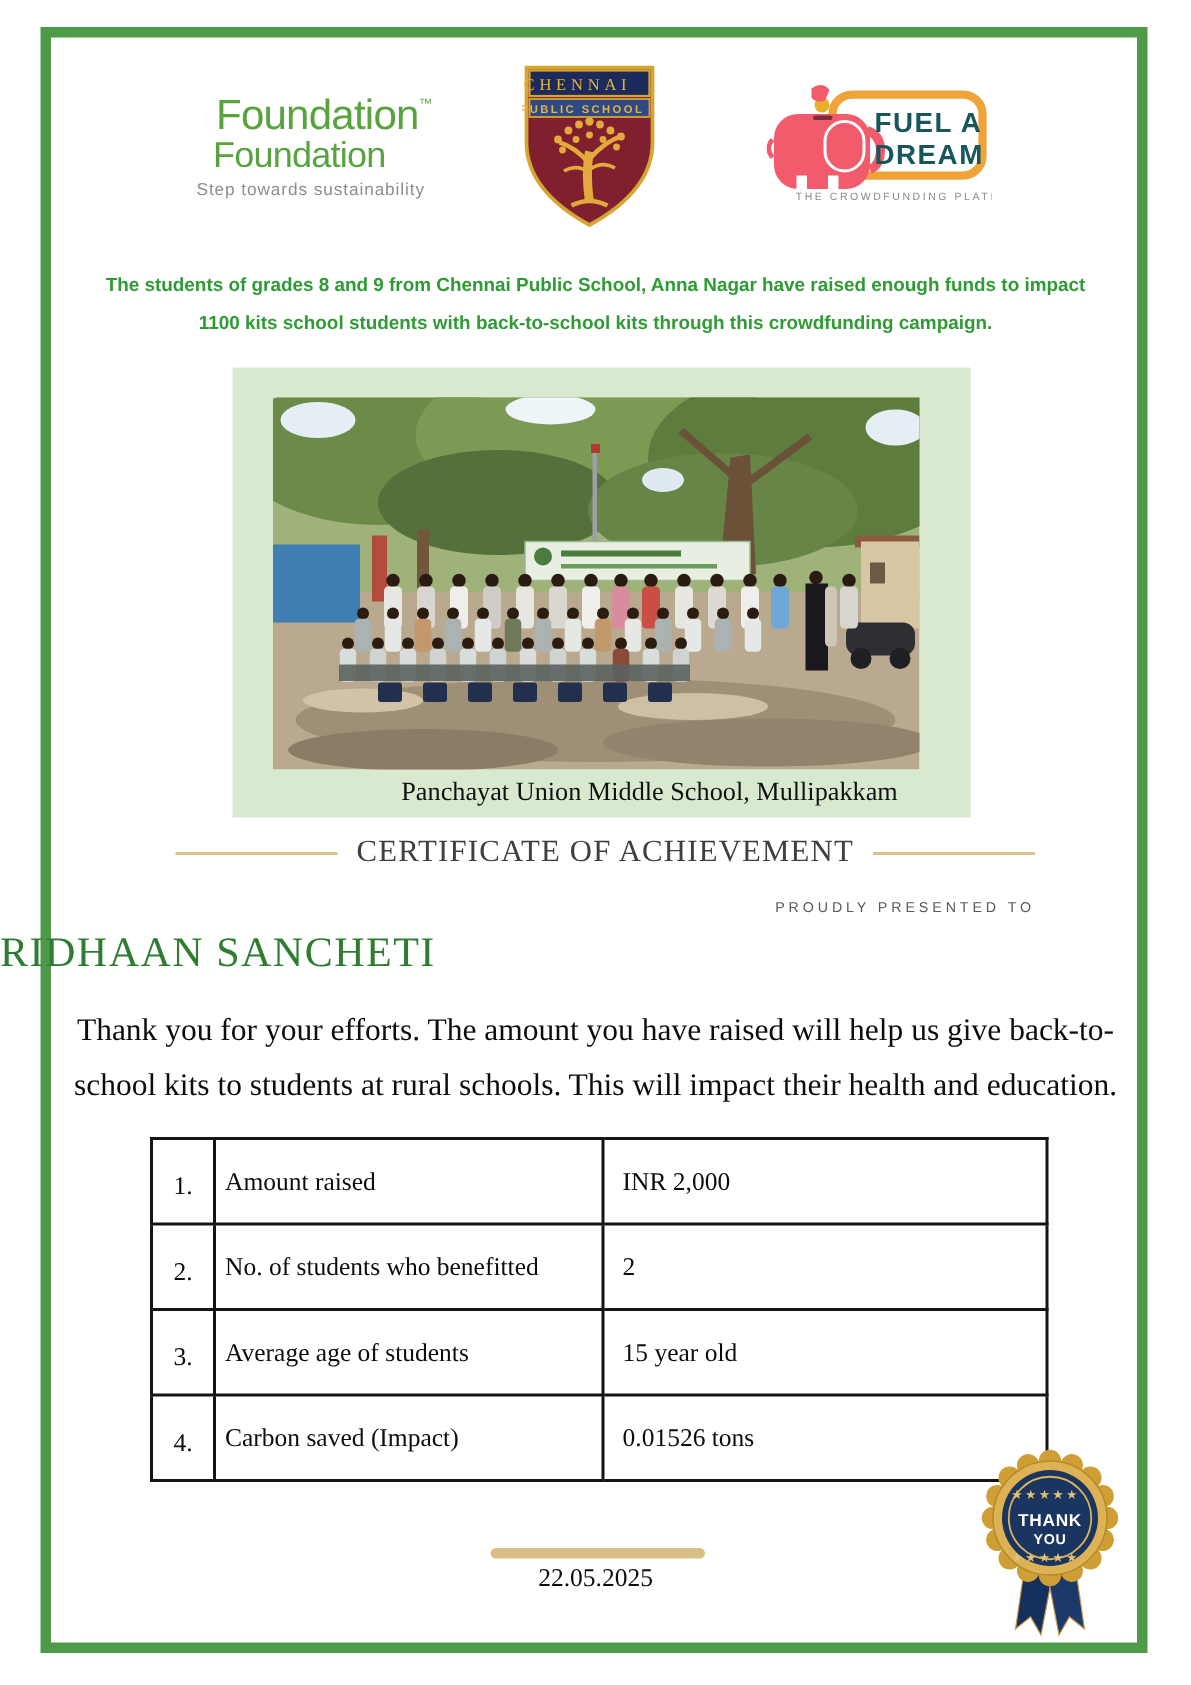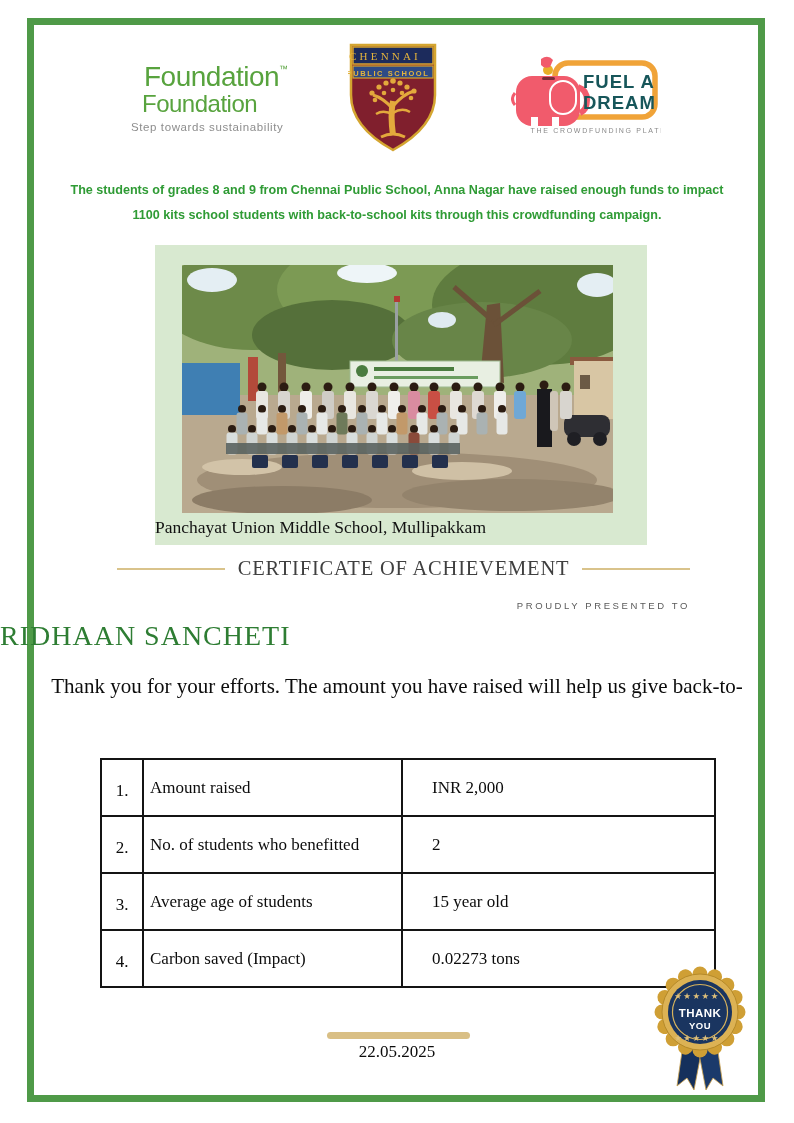--- a/index.html
+++ b/index.html
@@ -17,21 +17,21 @@
 
   
   .statement{left:34px;top:178px;width:726px;text-align:center;
              font-family:"Liberation Sans",sans-serif;font-weight:bold;
              font-size:12.6px;line-height:25px;color:#2f9b35;}
   .statement span{display:block;white-space:nowrap;}
 
   
   .panel{left:155px;top:245px;width:492px;height:300px;background:#d8e9d0;}
   .photo{left:182px;top:265px;width:431px;height:248px;display:block;}
-  .caption{left:155px;top:517px;width:492px;font-size:17.5px;color:#111;}
+  .caption{left:155px;top:517px;width:492px;text-align:center;font-size:17.5px;color:#111;padding-left:32px;}
 
   
   .heading-row{left:117px;top:557px;width:573px;display:flex;align-items:center;gap:13px;}
   .heading-row .rule{flex:1;height:2px;background:#d9c38b;}
   .heading-row .heading{font-size:20.5px;letter-spacing:0.8px;color:#3f3f3f;white-space:nowrap;}
 
   .presented{left:0;top:600px;width:690px;text-align:right;
              font-family:"Liberation Sans",sans-serif;font-size:9.5px;
              letter-spacing:2.6px;color:#5a5a5a;}
   .recipient{left:0;top:620px;width:794px;font-size:28px;
@@ -40,21 +40,21 @@
   .message{left:32px;top:668px;width:730px;text-align:center;font-size:21px;
            line-height:37px;color:#0c0c0c;}
   .message span{display:block;white-space:nowrap;}
 
   
   .info-table{left:100px;top:758px;border-collapse:collapse;}
   .info-table td{border:2px solid #141414;height:46px;vertical-align:middle;
                  font-size:17px;color:#0c0c0c;}
   .info-table .c-num{width:38px;text-align:center;padding-top:8px;}
   .info-table .c-label{width:250px;padding-left:6px;}
-  .info-table .c-value{width:281px;padding-left:29px;}
+  .info-table .c-value{width:281px;padding-left:12px;}
 
   
   .gold-bar{left:327px;top:1032px;width:143px;height:7px;border-radius:4px;background:#d9bf85;}
   .date{left:297px;top:1042px;width:200px;text-align:center;font-size:17px;color:#0c0c0c;}
   .badge{left:650px;top:954px;width:100px;height:142px;display:block;}
 </style>
 </head>
 <body>
 
 <div class="page">
@@ -232,20 +232,21 @@
     <div class="rule"></div>
     <div class="heading">CERTIFICATE OF ACHIEVEMENT</div>
     <div class="rule"></div>
   </div>
 
   <div class="abs presented">PROUDLY PRESENTED TO</div>
   <div class="abs recipient">RIDHAAN SANCHETI</div>
 
   <div class="abs message">
     <span>Thank you for your efforts. The amount you have raised will help us give back-to-</span>
+    <span>school kits to students at rural schools. This will impact their health and education.</span>
   </div>
 
   <table class="abs info-table">
     <tbody>
         <tr>
       <td class="c-num">1.</td>
       <td class="c-label">Amount raised</td>
       <td class="c-value">INR 2,000</td>
     </tr>
     <tr>
@@ -254,21 +255,21 @@
       <td class="c-value">2</td>
     </tr>
     <tr>
       <td class="c-num">3.</td>
       <td class="c-label">Average age of students</td>
       <td class="c-value">15 year old</td>
     </tr>
     <tr>
       <td class="c-num">4.</td>
       <td class="c-label">Carbon saved (Impact)</td>
-      <td class="c-value">0.02273 tons</td>
+      <td class="c-value">0.01526 tons</td>
     </tr>
   </tbody>
     </table>
 
   <div class="abs gold-bar"></div>
   <div class="abs date">22.05.2025</div>
 
   <svg class="abs badge" style="left:650px;top:954px;" width="100" height="142" viewBox="0 0 100 142">
     <g>
       <polygon points="34,84 53,89 44,136 37,124 27,132" fill="#15305c" stroke="#caa04a" stroke-width="0.8"></polygon>

